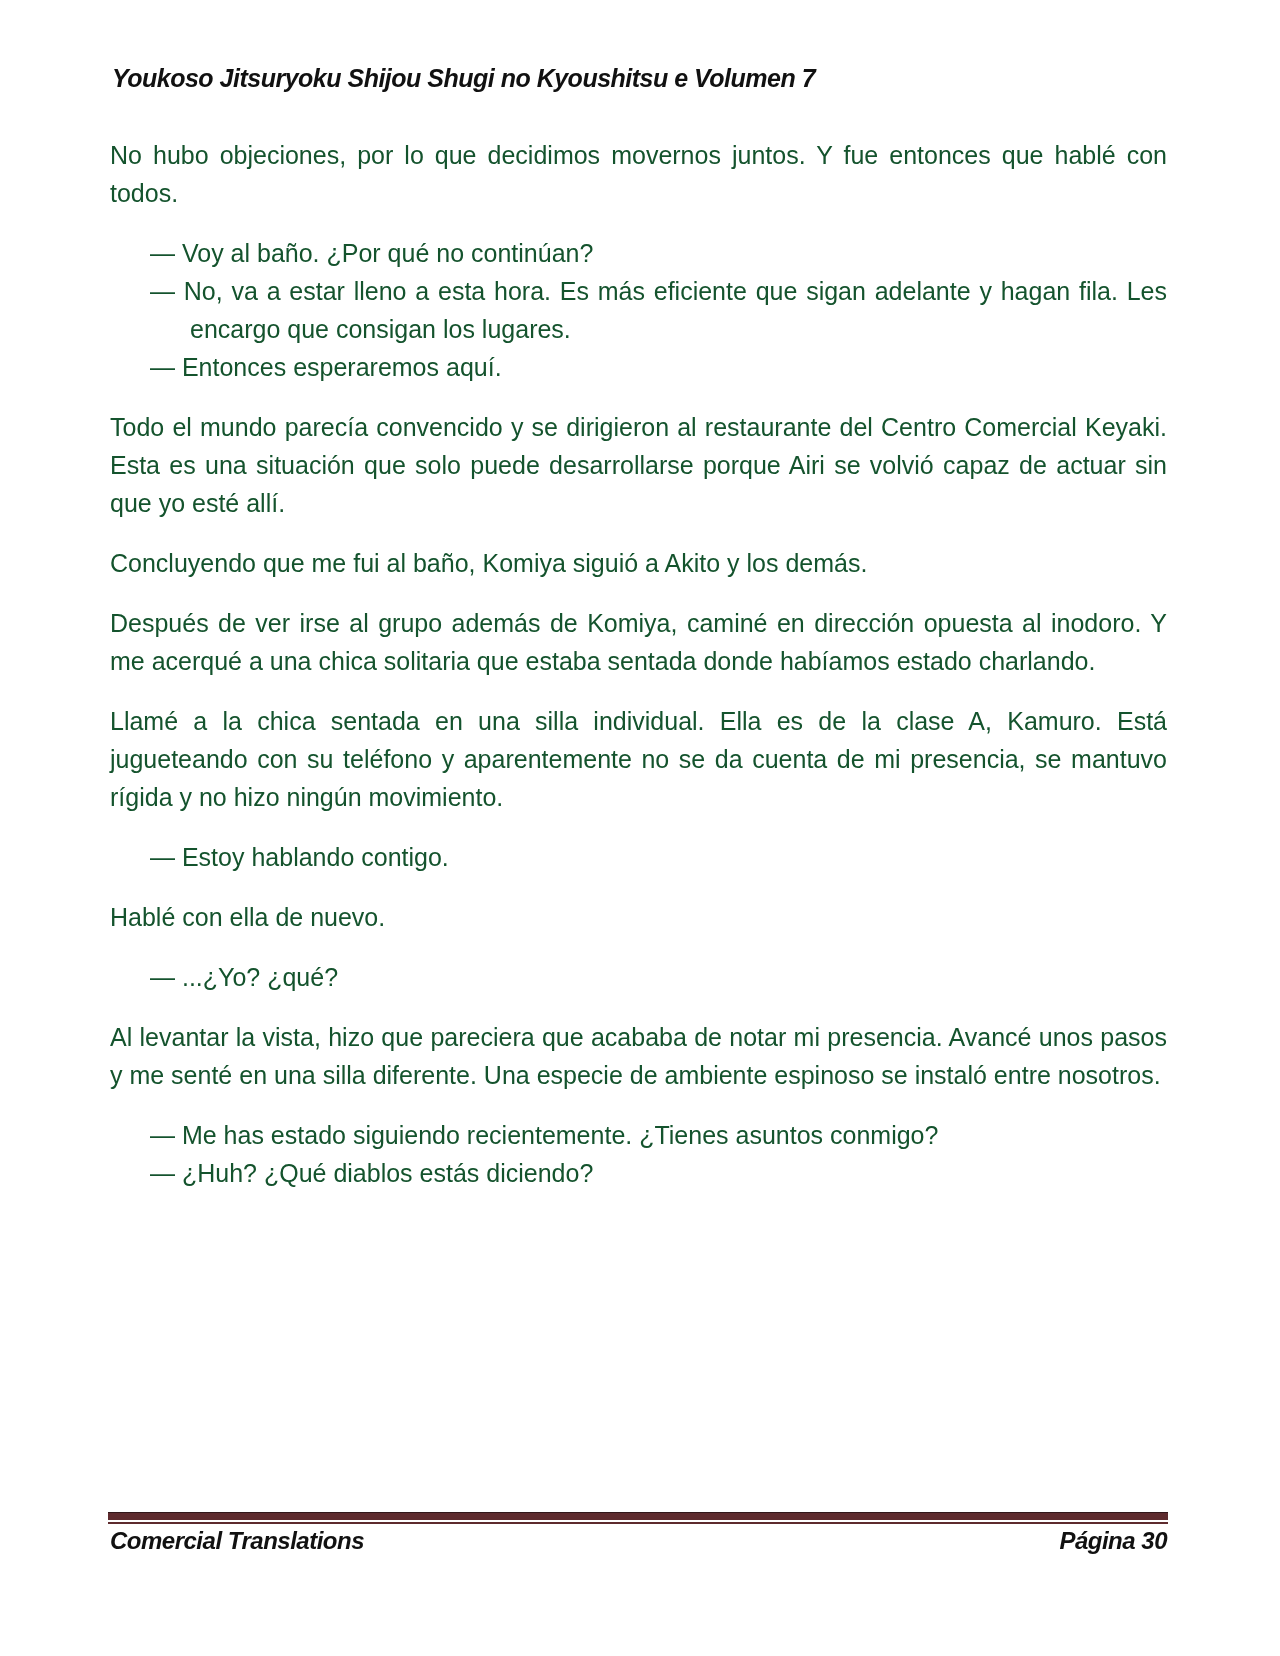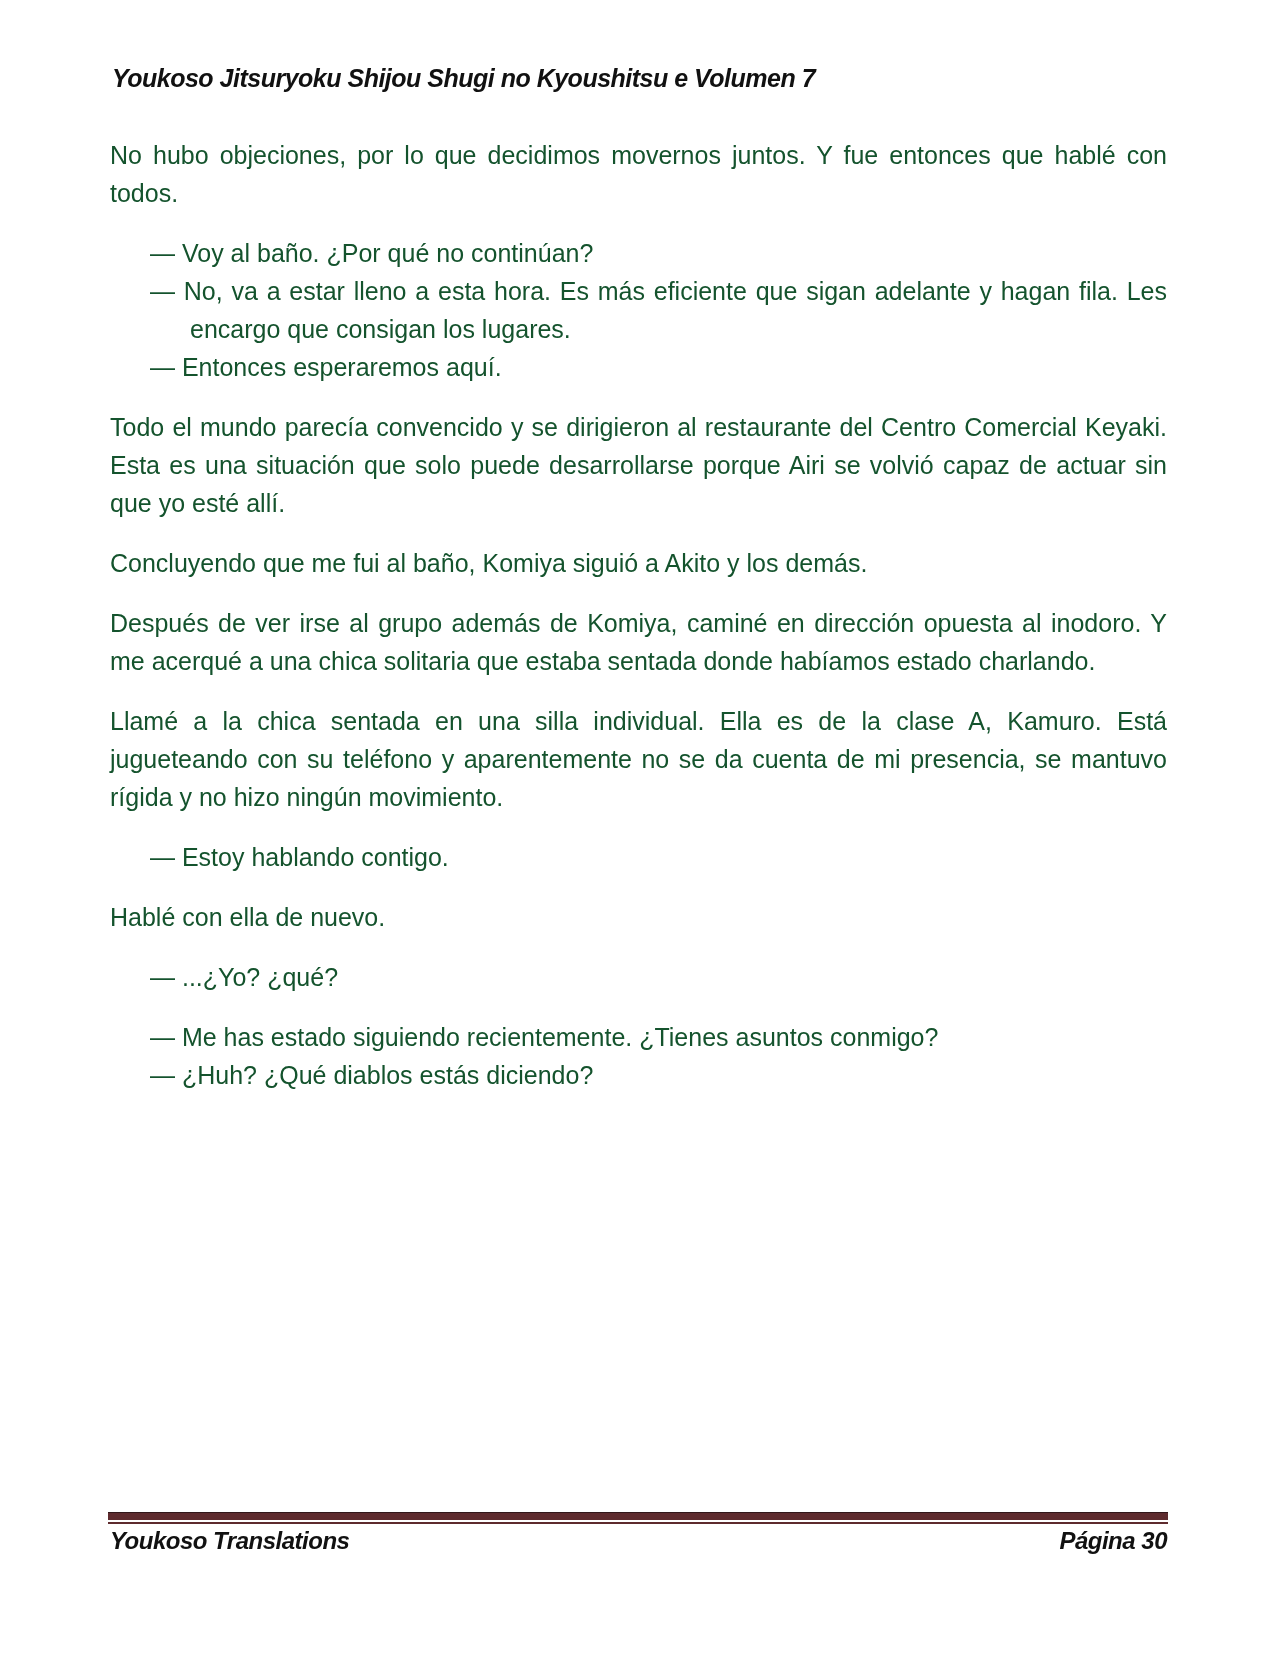--- a/index.html
+++ b/index.html
@@ -107,29 +107,30 @@
       <p class="para">Concluyendo que me fui al baño, Komiya siguió a Akito y los demás.</p>
       <p class="para">Después de ver irse al grupo además de Komiya, caminé en dirección opuesta al inodoro. Y me acerqué a una chica solitaria que estaba sentada donde habíamos estado charlando.</p>
       <p class="para">Llamé a la chica sentada en una silla individual. Ella es de la clase A, Kamuro. Está jugueteando con su teléfono y aparentemente no se da cuenta de mi presencia, se mantuvo rígida y no hizo ningún movimiento.</p>
       <div class="dialogue-block">
         <p class="dialogue-line">— Estoy hablando contigo.</p>
       </div>
       <p class="para">Hablé con ella de nuevo.</p>
       <div class="dialogue-block">
         <p class="dialogue-line">— ...¿Yo? ¿qué?</p>
       </div>
+      <p class="para">Al levantar la vista, hizo que pareciera que acababa de notar mi presencia. Avancé unos pasos y me senté en una silla diferente. Una especie de ambiente espinoso se instaló entre nosotros.</p>
       <div class="dialogue-block">
         <p class="dialogue-line">— Me has estado siguiendo recientemente. ¿Tienes asuntos conmigo?</p>
         <p class="dialogue-line">— ¿Huh? ¿Qué diablos estás diciendo?</p>
       </div>
     </div>
 
   <div class="footer-rule">
     <div class="rule-thick" style="background: rgb(94, 43, 46);"></div>
     <div class="rule-thin" style="background: rgb(94, 43, 46);"></div>
   </div>
 
   <div class="footer-row">
-    <span class="display-font">Youkoso Translations</span>
+    <span class="display-font">Comercial Translations</span>
     <span class="display-font">Página 30</span>
   </div>
 
 </div>
 
 </body></html>

